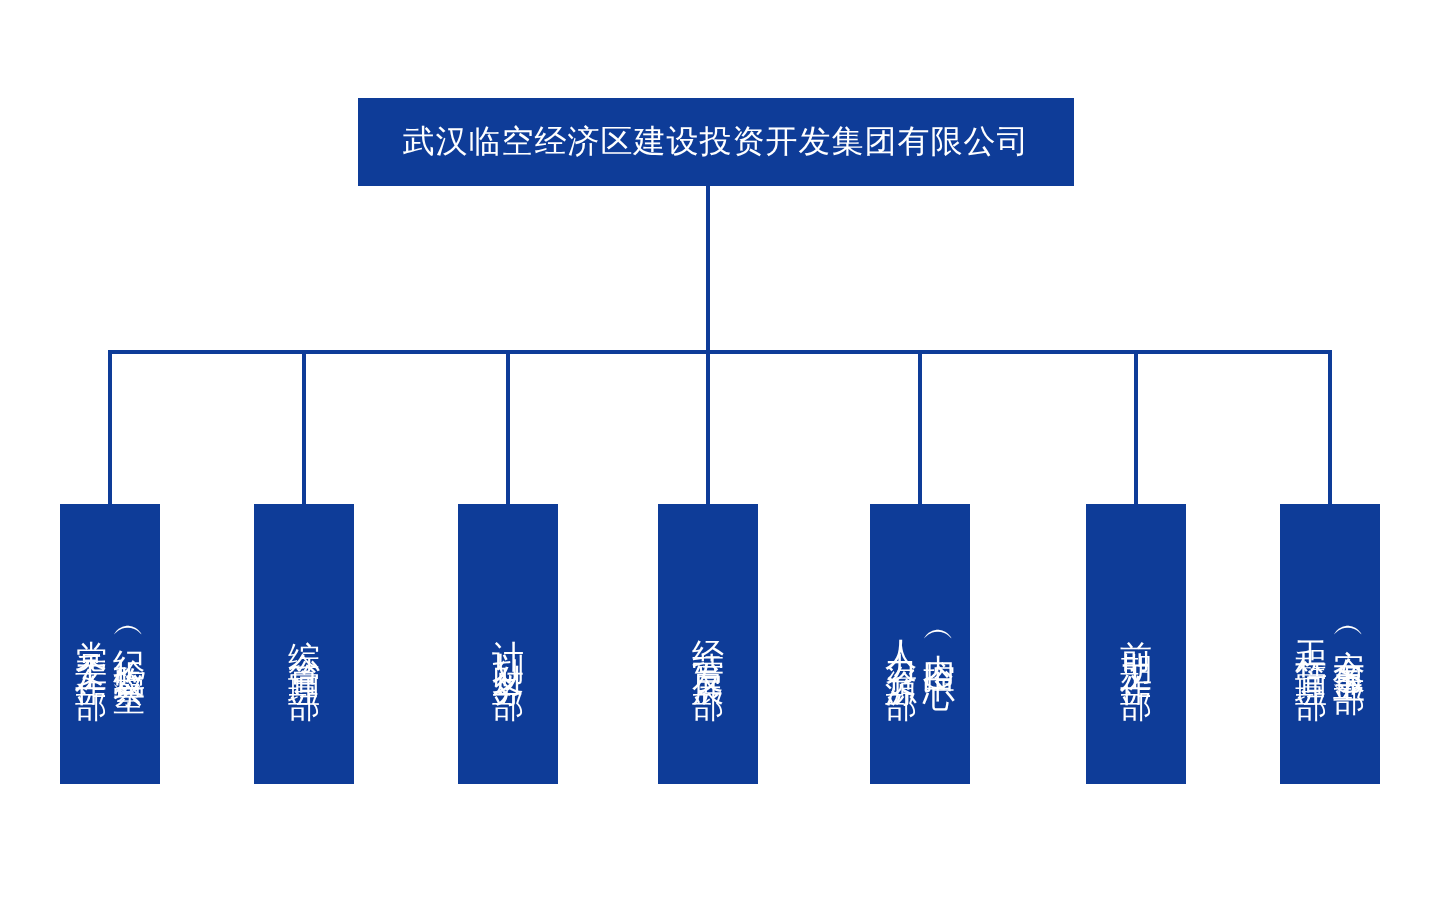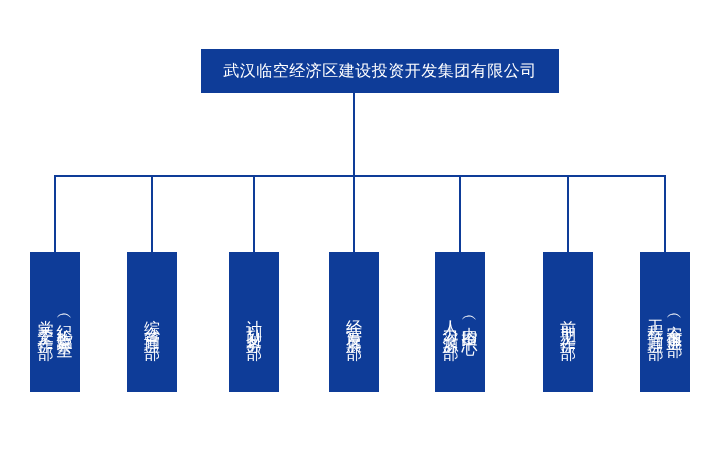--- a/index.html
+++ b/index.html
@@ -16,21 +16,20 @@
     left: 179px; top: 49px;
     width: 358px; height: 44px;
     background: var(--primary, #0e3c98);
     color: #ffffff;
     display: flex;
     align-items: center;
     justify-content: center;
     font-size: 16px;
     letter-spacing: 0.5px;
     white-space: nowrap;
-    margin-left: 22px;
   }
   .line {
     position: absolute;
     background: var(--primary, #0e3c98);
   }
   .stem  { left: 353px; top: 93px;  width: 2px;   height: 82px; }
   .hline { left: 55px;  top: 175px; width: 611px; height: 2px;  }
   .drop  { top: 175px;  width: 2px; height: 77px; }
   .drop.d0 { left: 54px; }
   .drop.d1 { left: 151px; }

